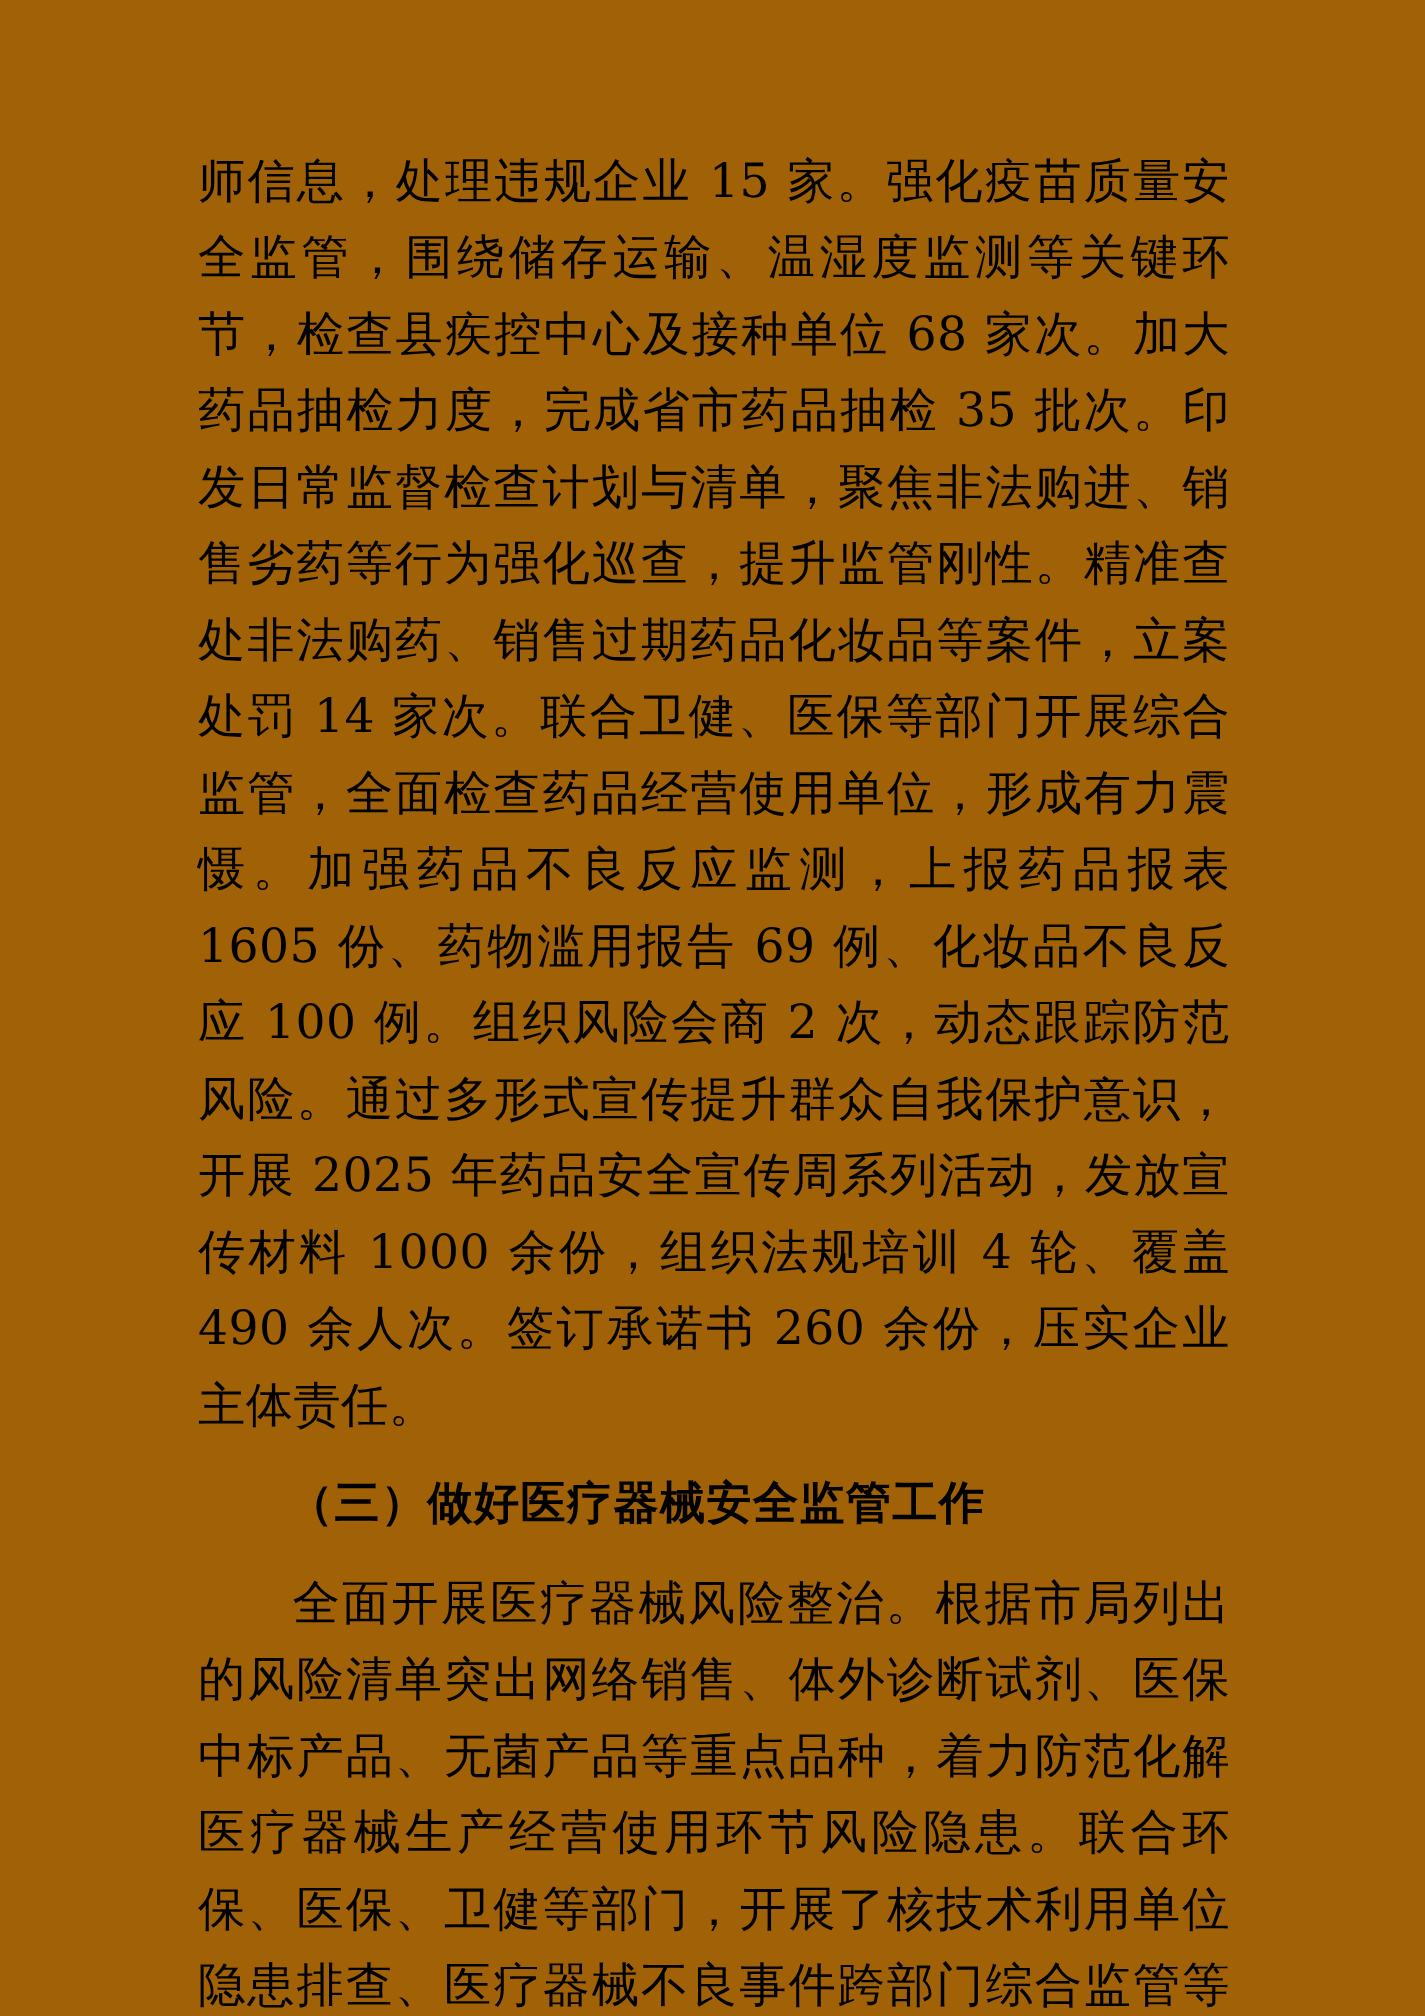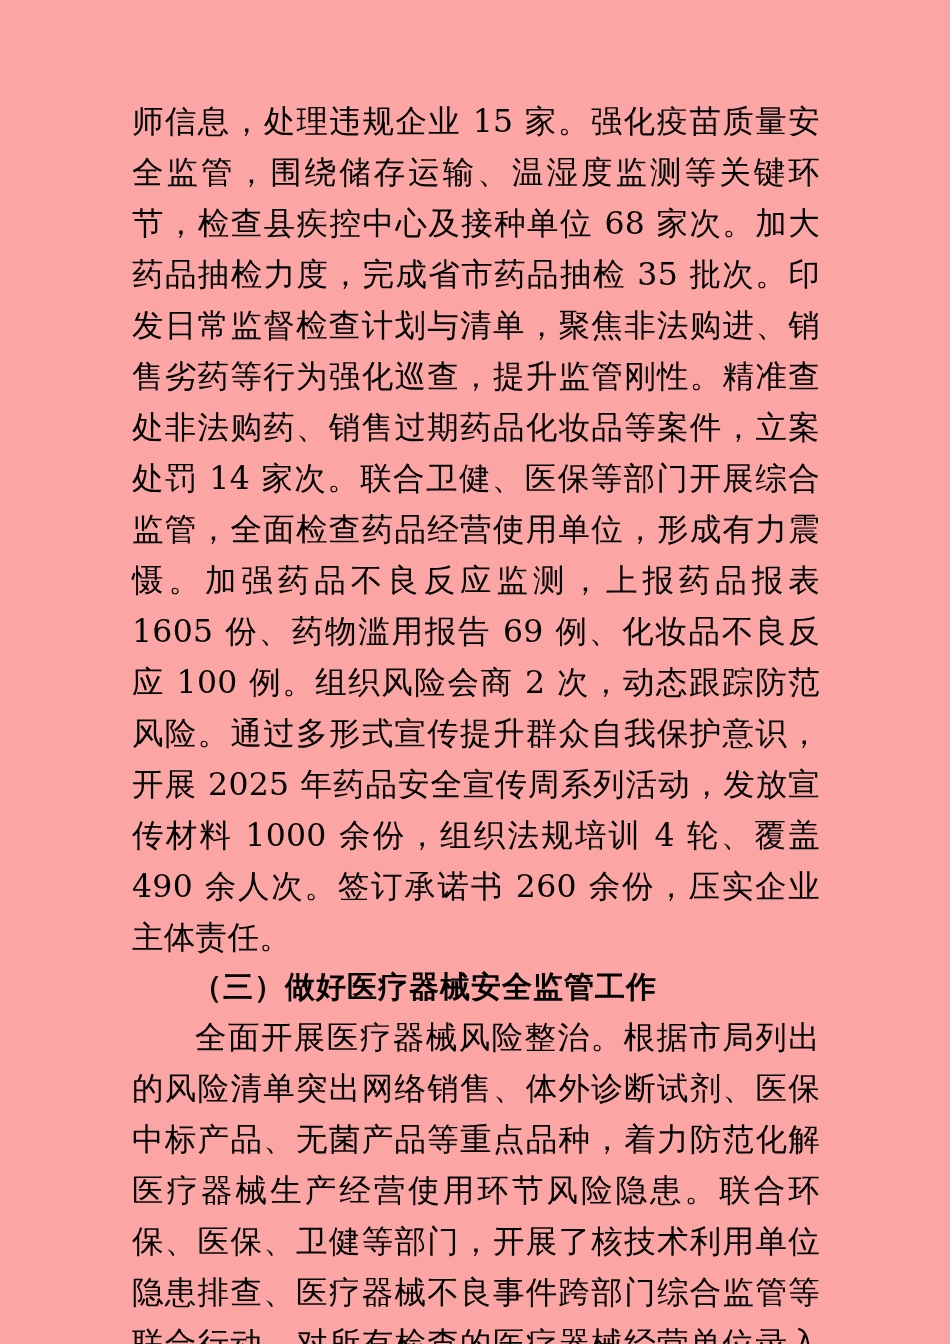--- a/index.html
+++ b/index.html
@@ -13,35 +13,35 @@
     font-family: "DejaVu Serif", "Liberation Serif", serif;
     color: #000000;
     overflow: hidden;
   }
   .page {
     position: relative;
     width: 950px;
     height: 1344px;
     box-sizing: border-box;
     padding: 96px 130px 76px 132px;
-    background: #fca5a5;
+    background: #a16207;
   }
   .doc-body {
     font-size: 31.5px;
     line-height: 1.62;
     text-align: justify;
     text-justify: inter-ideograph;
     letter-spacing: 0.3px;
   }
   .para {
     margin: 0;
     text-indent: 0;
   }
   .para + .para {
-    margin-top: 0;
+    margin-top: 16px;
   }
   .indent2 {
     text-indent: 2em;
   }
   .heading {
     text-indent: 2em;
     font-family: "DejaVu Sans", "Liberation Sans", sans-serif;
     font-weight: 600;
     font-size: 30px;
     line-height: 1.62;

